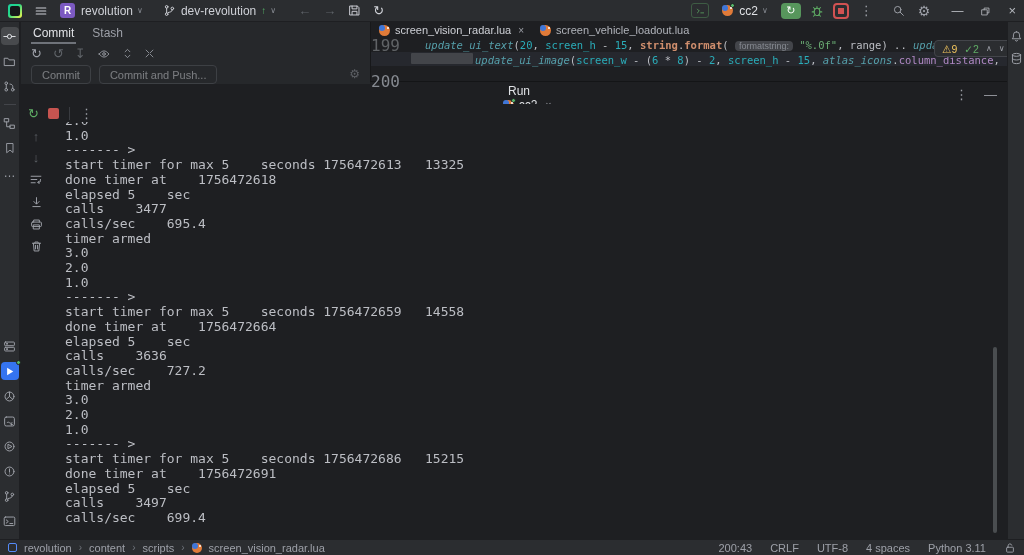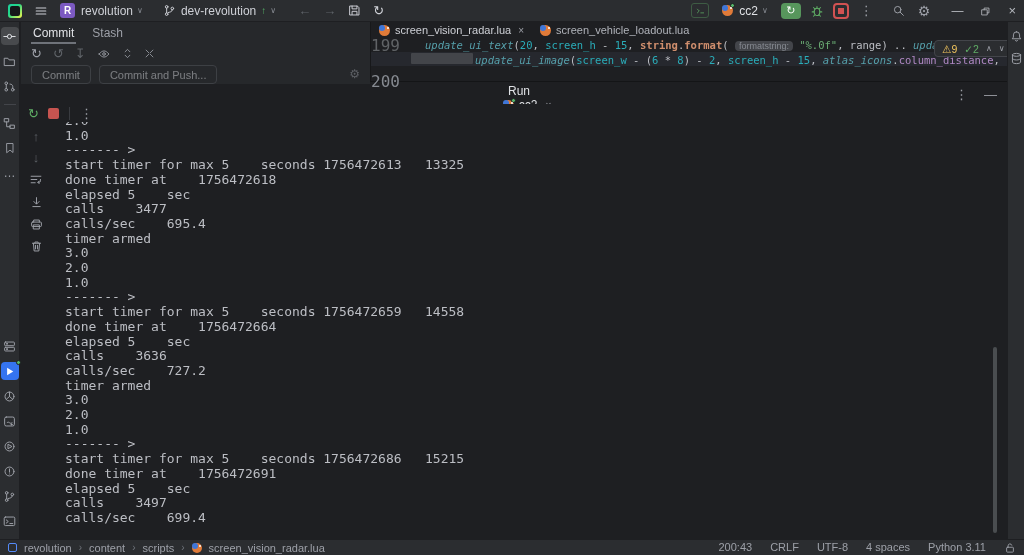--- a/index.html
+++ b/index.html
@@ -95,21 +95,21 @@
   .tb-div { width:1px; height:13px; background:#393b40; margin:0 1px; }
   #run-rail { position:absolute; left:6px; top:46px; width:18px; display:flex; flex-direction:column; align-items:center; gap:8px; color:#9da0a8; z-index:3; }
   #console-text { position:absolute; left:44px; top:30px; font-family:"DejaVu Sans Mono","Liberation Mono",monospace; font-size:13px; line-height:14.7px; color:#bcbec4; white-space:pre; z-index:1; }
   #console-scrollbar { position:absolute; left:972px; top:263px; width:4px; height:186px; background:#4a4d50; border-radius:2px; z-index:4; }
 
   
   #statusbar { position:absolute; left:0; top:539px; width:1024px; height:16px; background:#2b2d30; border-top:1px solid #1e1f22; display:flex; align-items:center; justify-content:space-between; padding:0 8px; font-size:11px; color:#9da0a8; z-index:30; }
   #crumbs { display:flex; align-items:center; gap:7px; }
   .crumb-sep { color:#6f737a; font-size:10px; }
   .proj-sq { width:9px; height:9px; border:1.5px solid #548af7; border-radius:2px; }
-  #status-right { display:flex; align-items:flex-start; gap:18px; }
+  #status-right { display:flex; align-items:center; gap:18px; }
   #statusbar .lua-ic { width:10px; height:10px; }
 </style>
 </head>
 <body>
 
 <div id="titlebar">
   <div id="logo"></div>
   <span class="tb-item glyph">
     <svg class="ic" width="14" height="14" viewBox="0 0 16 16">
         <path d="M2.5 4.5h11M2.5 8h11M2.5 11.5h11"></path>

